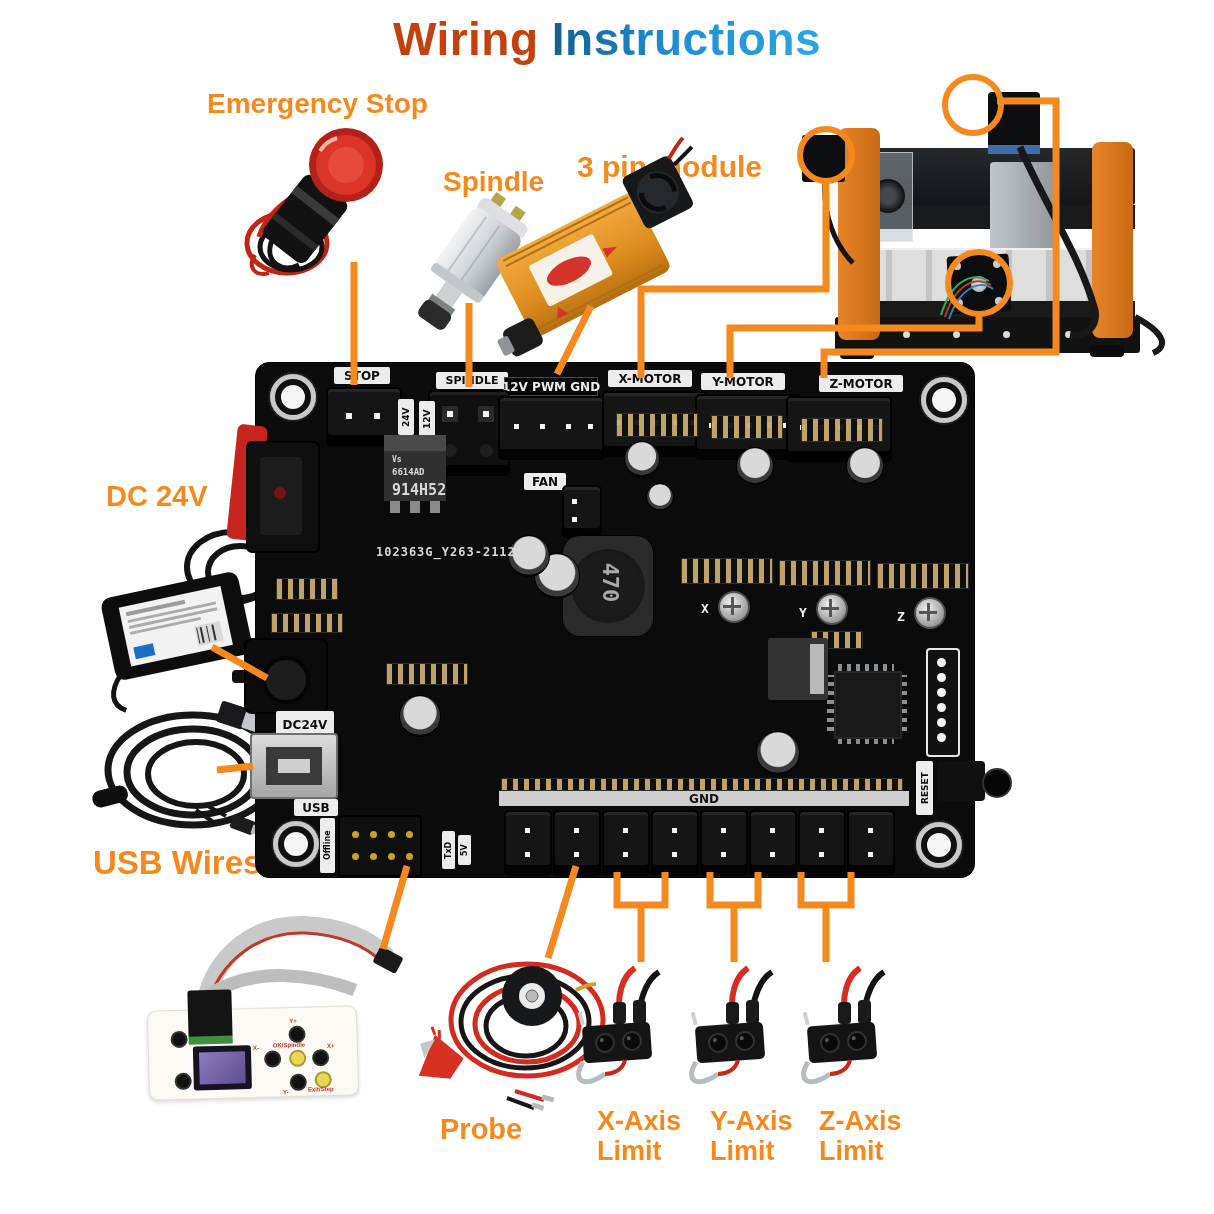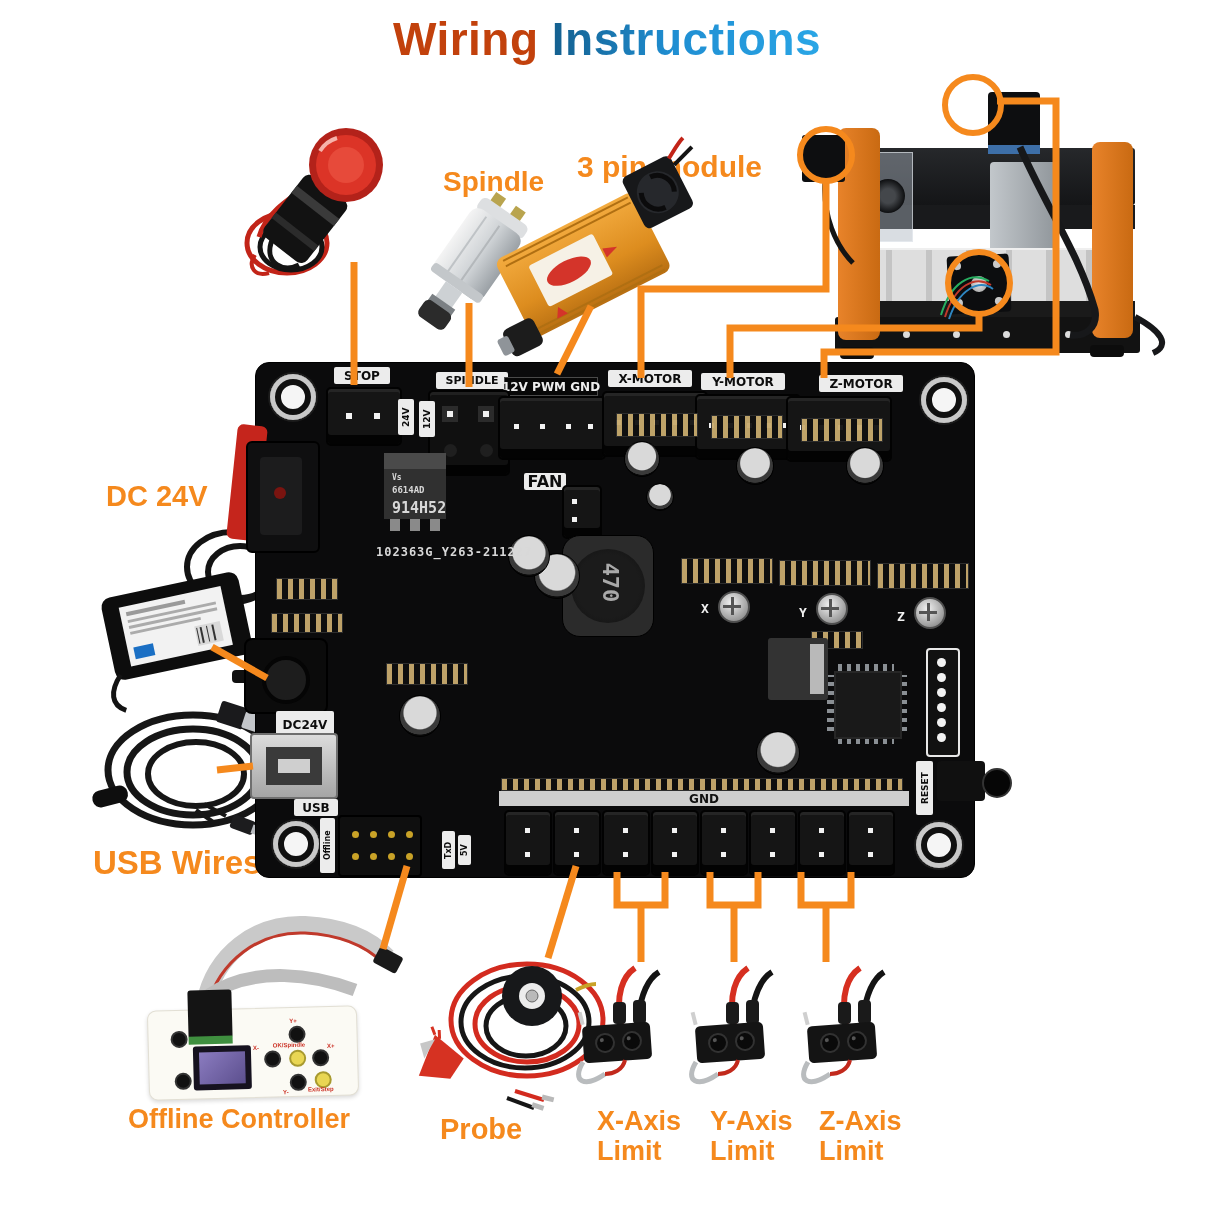--- a/index.html
+++ b/index.html
@@ -34,25 +34,25 @@
 </style>
 </head>
 <body>
 
 <div id="stage">
 
   <div class="title">
     <span class="t-dark">Wiring</span><span> </span><span class="t-blue">Instructions</span>
   </div>
 
+  <div class="callout" style="left:207px;top:88px;font-size:28px">Emergency Stop</div>
   <div class="callout" style="left:443px;top:166px;font-size:28px">Spindle</div>
   <div class="callout" style="left:577px;top:150px;font-size:30px">3 pin module</div>
   <div class="callout" style="left:106px;top:480px;font-size:29px">DC 24V</div>
   <div class="callout" style="left:93px;top:845px;font-size:33px">USB Wires</div>
-  <div class="callout" style="left:128px;top:1104px;font-size:27px">Offline Controller</div>
   <div class="callout" style="left:440px;top:1113px;font-size:29px">Probe</div>
   <div class="callout" style="left:597px;top:1106px;font-size:27px">
     <div>X-Axis</div>
     <div>Limit</div>
   </div>
   <div class="callout" style="left:710px;top:1106px;font-size:27px">
     <div>Y-Axis</div>
     <div>Limit</div>
   </div>
   <div class="callout" style="left:819px;top:1106px;font-size:27px">
@@ -362,32 +362,32 @@
     </div>
     <div class="strip sw vt" style="left:142px;top:36px;width:16px;height:36px;font-size:9px">24V</div>
     <div class="strip sw vt" style="left:163px;top:38px;width:16px;height:36px;font-size:9px">12V</div>
 
     <div class="abs" style="left:-24px;top:62px;width:30px;height:115px;background:#c5251c;border-radius:6px;transform:rotate(6deg)"></div>
     <div class="abs" style="left:-10px;top:78px;width:70px;height:108px;background:#0f0f10;border-radius:6px;border:2px solid #000">
       <span class="abs" style="left:12px;top:14px;width:42px;height:78px;background:#1c1c1d;border-radius:4px"></span>
       <span class="dot" style="left:26px;top:44px;width:12px;height:12px;background:#7a1410"></span>
     </div>
 
-    <div class="abs" style="left:128px;top:90px;width:62px;height:80px">
+    <div class="abs" style="left:128px;top:72px;width:62px;height:80px">
       <span class="abs" style="left:0;top:0;width:62px;height:16px;background:#4a4a4a"></span>
       <span class="abs" style="left:0;top:16px;width:62px;height:50px;background:#303030"></span>
       <span class="silk" style="left:8px;top:20px;font-size:8px">Vs</span>
       <span class="silk" style="left:8px;top:32px;font-size:9px">6614AD</span>
       <span class="silk" style="left:8px;top:46px;font-size:15px">914H52</span>
       <span class="abs" style="left:6px;top:66px;width:10px;height:12px;background:#8a8a8a"></span>
       <span class="abs" style="left:26px;top:66px;width:10px;height:12px;background:#8a8a8a"></span>
       <span class="abs" style="left:46px;top:66px;width:10px;height:12px;background:#8a8a8a"></span>
     </div>
 
-    <div class="strip sw" style="left:268px;top:110px;width:42px;height:17px;font-size:16px">FAN</div>
+    <div class="strip sw" style="left:268px;top:110px;width:42px;height:17px;font-size:12px">FAN</div>
     <div class="conn" style="left:306px;top:122px;width:36px;height:50px">
       <span class="p" style="left:8px;top:12px;width:5px;height:5px"></span>
       <span class="p" style="left:8px;top:30px;width:5px;height:5px"></span>
     </div>
 
     <div class="abs" style="left:306px;top:172px;width:90px;height:100px;background:#2b2b2b;border-radius:18px;border:1px solid #000">
       <span class="dot" style="left:8px;top:13px;width:74px;height:74px;background:radial-gradient(circle,#1b1b1b 0 60%,#101010)"></span>
       <span class="silk" style="left:28px;top:34px;font-size:22px;color:#a9a9a9;transform:rotate(90deg)">470</span>
     </div>
 

